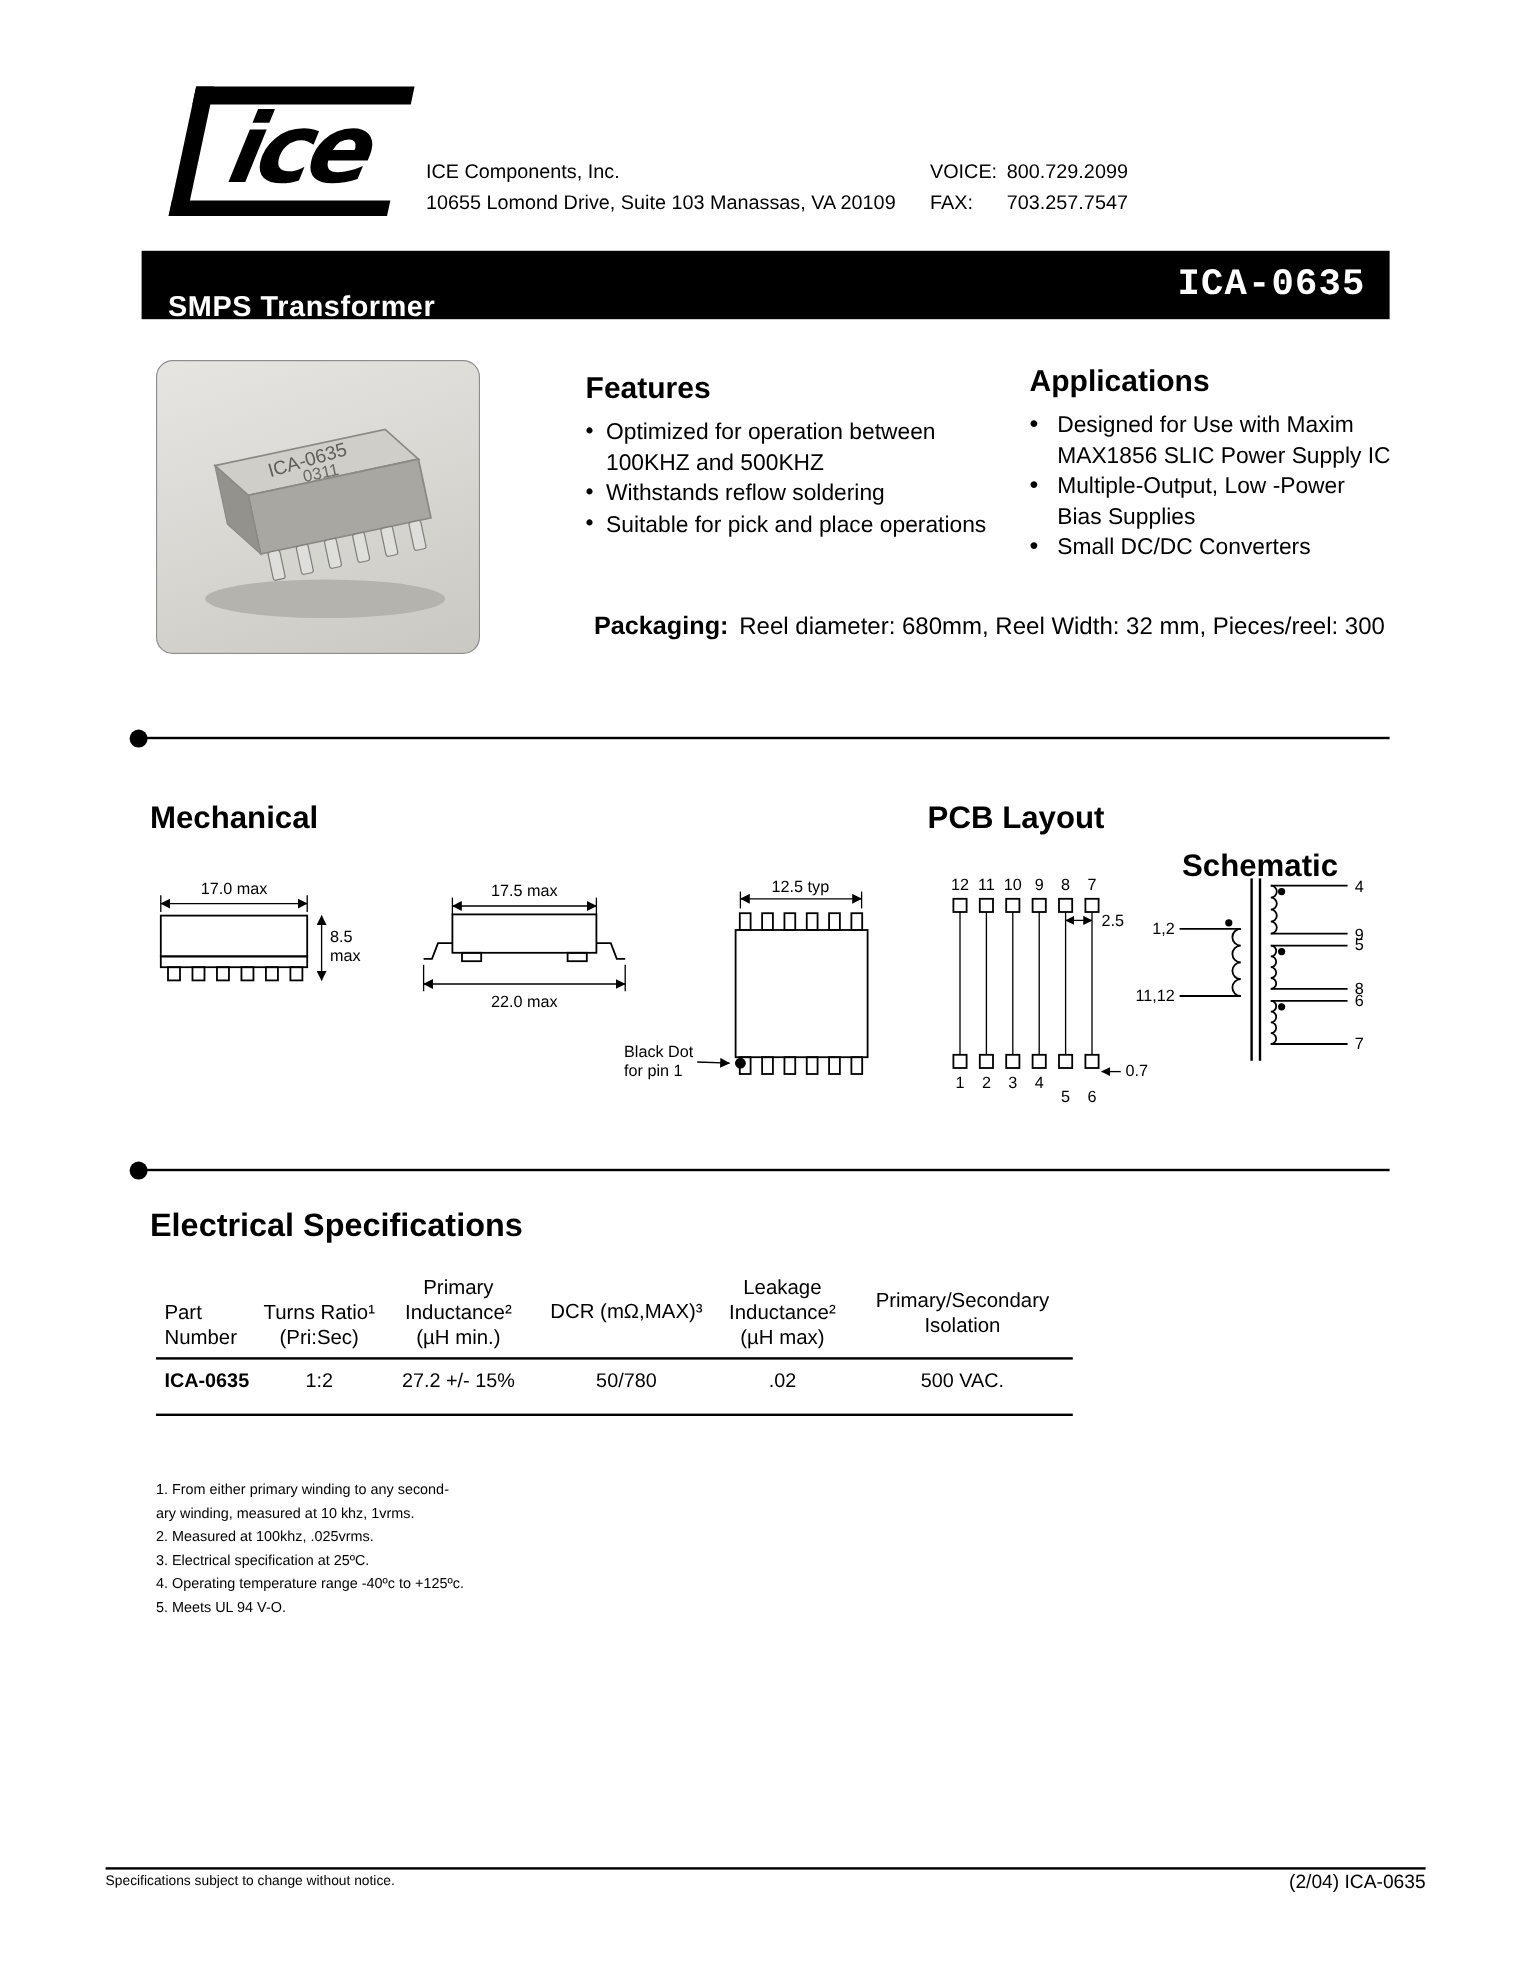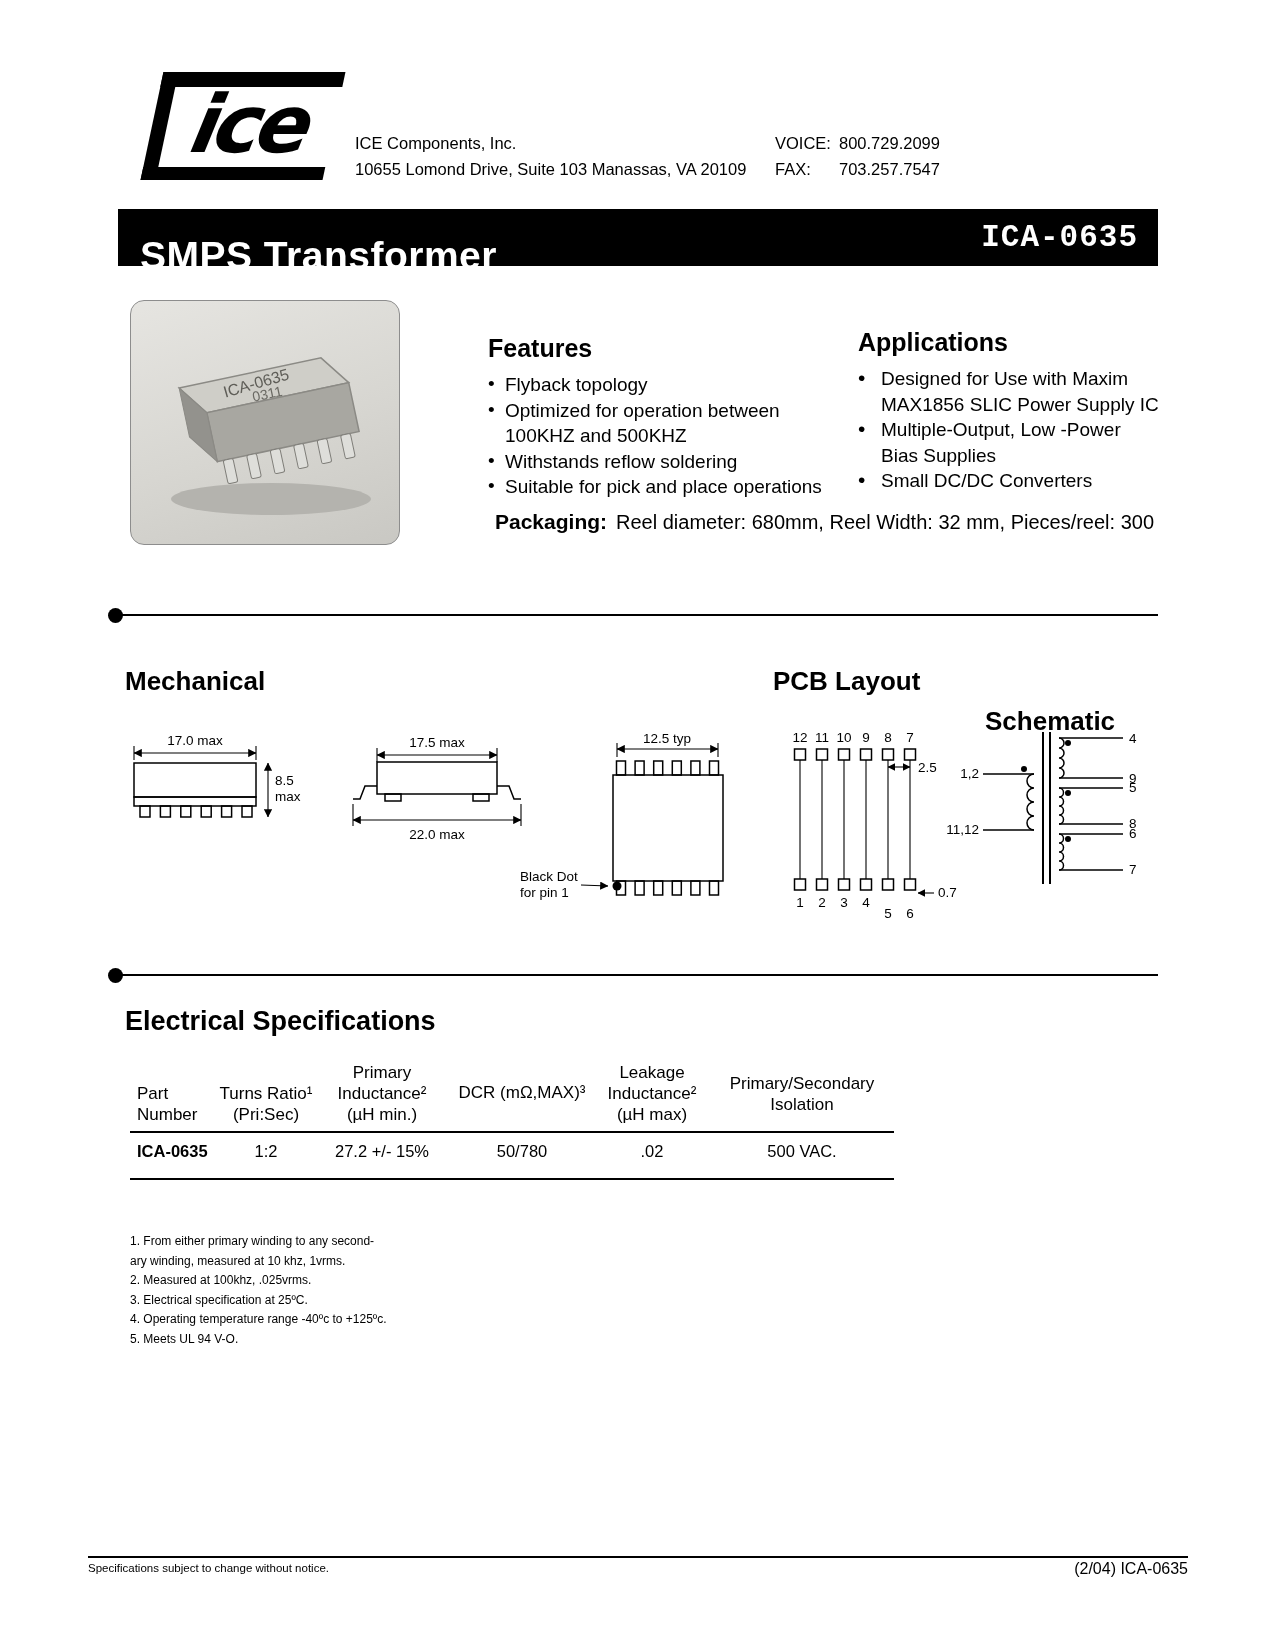--- a/index.html
+++ b/index.html
@@ -27,36 +27,36 @@
   .contact-phone .lbl { display:inline-block; width:64px; }
   .contact-web   { position:absolute; left:975px; top:130px; font-size:16.5px; line-height:26px; }
 
   
   .title-bar {
     position:absolute; left:118px; top:209px; width:1040px; height:57px;
     background:#000; color:#fff;
     display:flex; justify-content:space-between; align-items:center;
     padding:0 20px 0 22px;
   }
-  .title-left  { font-size:39px; font-weight:bold; letter-spacing:.5px;margin-top:37px; }
+  .title-left  { font-size:24px; font-weight:bold; letter-spacing:.5px;margin-top:37px; }
   .title-right { font-size:31px; font-weight:bold; letter-spacing:1px; font-family:"Liberation Mono", monospace; }
 
   
   .photo {
     position:absolute; left:130px; top:300px; width:270px; height:245px;
     border:1.5px solid #8d8d8d; border-radius:14px;
     background:linear-gradient(160deg,#e6e5e1 0%, #d7d6d1 55%, #c9c8c3 100%);
     overflow:hidden;
   }
   .photo text { font-family:"Liberation Sans", sans-serif; }
 
   
   .features { position:absolute; left:488px; top:310px; width:370px; }
   .applications { position:absolute; left:858px; top:304px; width:310px; }
-  .features h2, .applications h2 { font-size:25px; font-weight:bold; margin-bottom:9px;margin-top:24px; }
+  .features h2, .applications h2 { font-size:25px; font-weight:bold; margin-bottom:9px; }
   .bullet-list { list-style:none; font-size:19px; line-height:25.5px; }
   .bullet-list li { position:relative; padding-left:17px; }
   .applications .bullet-list li { padding-left:23px; }
   .bullet-list li::before { content:"\2022"; position:absolute; left:0; top:-1px; }
   .applications .bullet-list li::before { font-size:21px; }
 
   .packaging { position:absolute; left:495px; top:510px; font-size:20px; }
   .pkg-label { font-weight:bold; font-size:21px; margin-right:9px; }
 
   
@@ -142,24 +142,20 @@
           <rect x="208" y="150" width="10" height="24" rx="2"></rect>
         </g>
       </g>
     </svg>
   </div>
 
   <div class="features">
     <h2>Features</h2>
     <ul class="bullet-list">
       <li>
-        <div>Flyback topology</div>
-        <div></div>
-      </li>
-      <li>
         <div>Optimized for operation between</div>
         <div>100KHZ and 500KHZ</div>
       </li>
       <li>
         <div>Withstands reflow soldering</div>
         <div></div>
       </li>
       <li>
         <div>Suitable for pick and place operations</div>
         <div></div>

